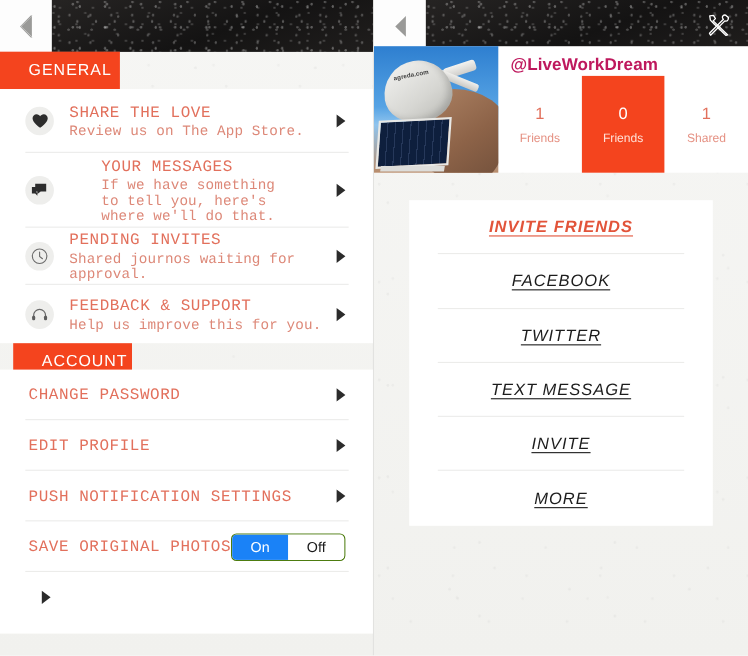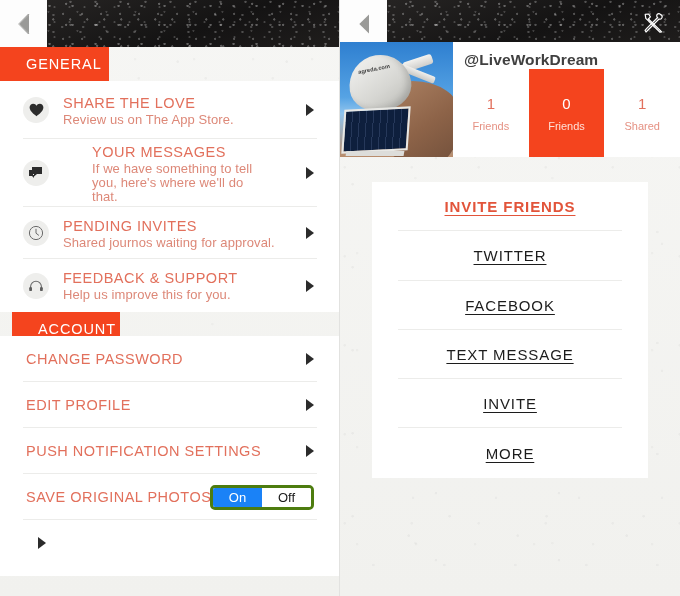--- a/index.html
+++ b/index.html
@@ -81,21 +81,21 @@
   }
   .row:last-child .sep { display: none; }
 
   .icon-circle {
     width: 26px; height: 26px; border-radius: 50%; background: #eeeeec;
     display: flex; align-items: center; justify-content: center;
     flex: 0 0 26px; margin-right: 14px;
   }
   .icon-circle svg { display: block; }
 
-  .row-text { flex: 1 1 auto; min-width: 0; }
+  .row-text { flex: 1 1 auto; min-width: 0; font-family: Liberation Mono, monospace; }
   .row-title {
     color: #e2705c; font-size: 14.5px; letter-spacing: .5px;
     line-height: 17px; white-space: nowrap;
   }
   .row-sub {
     color: #dd8878; font-size: 13px; line-height: 14px;
     letter-spacing: .1px; margin-top: 1px;
   }
   .chev-right { flex: 0 0 12px; width: 12px; height: 14px; margin-left: 10px; }
 
@@ -104,21 +104,21 @@
   #general-list .row.r2 { height: 68px; gap: 29px; }
   #general-list .row.r3 { height: 52px; }
   #general-list .row.r4 { height: 53px; }
 
   
   #account-list .row { height: 46px; padding-left: 26px; }
   #account-list .row-title { font-size: 14.5px; }
 
   .seg-control {
     display: flex; flex: 0 0 auto; width: 104px; height: 25px;
-    border: 3px solid #4d7c0f; border-radius: 5px; overflow: hidden;
+    border: 1px solid #4d7c0f; border-radius: 5px; overflow: hidden;
     margin-left: auto; margin-right: 2px; background: #fff;
   }
   .seg {
     flex: 1 1 50%; display: flex; align-items: center; justify-content: center;
     font-size: 13px; cursor: pointer;
   }
   .seg.on  { background: #1a82f7; color: #fff; }
   .seg.off { background: #fff; color: #1a1a1a; }
 
   
@@ -173,41 +173,41 @@
     border: 2px solid #e8e8e5; transform: skewX(-7deg) rotate(-3deg);
   }
   .avatar .pv-foot {
     position: absolute; left: 6px; bottom: 1px; width: 58px; height: 5px;
     background: #ddddda; transform: skewX(-10deg);
   }
 
   .profile-right { flex: 1 1 auto; position: relative; }
   .handle {
     position: absolute; left: 11px; top: 9px;
-    color: #404040; font-size: 15.5px; font-weight: bold; letter-spacing: .1px;
+    color: #be185d; font-size: 15.5px; font-weight: bold; letter-spacing: .1px;
   }
   .stats { position: absolute; left: 0; top: 27px; width: 227px; height: 88px; display: flex; }
   .stat {
     flex: 1 1 33.333%; display: flex; flex-direction: column;
     align-items: center; justify-content: center; cursor: pointer;
   }
   .stat .num { font-size: 15px; color: #e2705c; line-height: 20px; }
   .stat .lab { font-size: 11px; color: #e59183; margin-top: 6px; }
   .stat.active { background: #f4441e; }
   .stat.active .num { color: #ffffff; }
   .stat.active .lab { color: #ffe0d7; }
 
   .invite-card {
     position: absolute; left: 372px; top: 182px; width: 276px; height: 296px;
     background: #ffffff;
   }
   #right-panel .invite-card { left: 32px; }
   .invite-row {
     position: relative; height: 49.3px; display: flex;
-    align-items: center; justify-content: center; cursor: pointer;
+    align-items: center; justify-content: center; cursor: pointer; font-style: italic;
   }
   .invite-row .sep {
     position: absolute; left: 26px; right: 26px; bottom: 0; height: 1px; background: #ececea;
   }
   .invite-row:last-child .sep { display: none; }
   .invite-label {
     font-size: 15px; letter-spacing: .9px; color: #1c1c1c;
     text-decoration: underline; text-underline-offset: 3px;
   }
   .invite-row.head .invite-label { color: #e2543a; font-weight: bold; }
@@ -409,25 +409,25 @@
         </div>
       </div>
     </div>
 
     <div class="invite-card">
       <div class="invite-row head">
         <span class="invite-label">INVITE FRIENDS</span>
         <span class="sep"></span>
       </div>
       <div class="invite-row">
+        <span class="invite-label">FACEBOOK</span>
+        <span class="sep"></span>
+      </div>
+      <div class="invite-row">
         <span class="invite-label">TWITTER</span>
-        <span class="sep"></span>
-      </div>
-      <div class="invite-row">
-        <span class="invite-label">FACEBOOK</span>
         <span class="sep"></span>
       </div>
       <div class="invite-row">
         <span class="invite-label">TEXT MESSAGE</span>
         <span class="sep"></span>
       </div>
       <div class="invite-row">
         <span class="invite-label">INVITE</span>
         <span class="sep"></span>
       </div>

